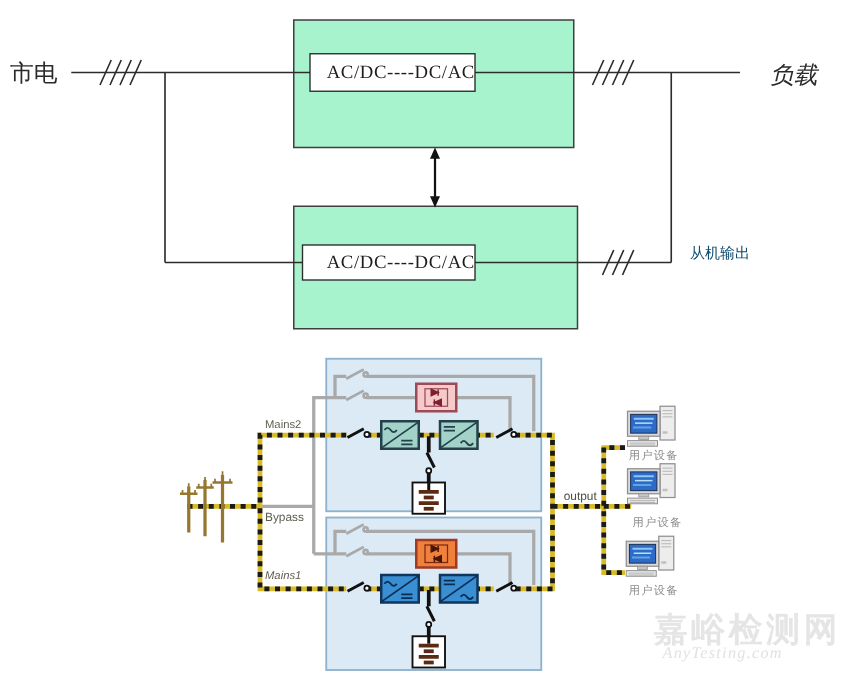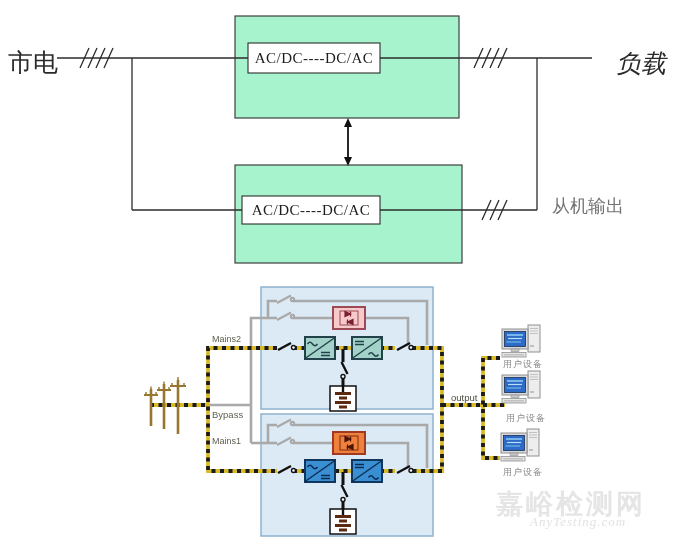--- a/index.html
+++ b/index.html
@@ -2,23 +2,23 @@
 <html><head>
 <meta charset="utf-8">
 <style>
   html,body{margin:0;padding:0;background:#fff;}
   .stage{
     position:relative;width:680px;height:545px;background:#ffffff;overflow:hidden;
     font-family:"Liberation Sans",sans-serif;
   }
   .lbl{position:absolute;white-space:nowrap;}
   .serif{font-family:"Liberation Serif","DejaVu Serif",serif;}
-  .cn-big{font-size:25px;color:#2a2a2a;}
+  .cn-big{font-size:19px;color:#2a2a2a;}
   .unit-label{
-    position:absolute;text-align:center;font-size:15px;color:#1d1d1d;
+    position:absolute;text-align:right;font-size:15px;color:#1d1d1d;
     font-family:"Liberation Serif","DejaVu Serif",serif;letter-spacing:.5px;
   }
   .tiny{font-size:9px;color:#5f5e50;}
   .dev{font-size:9px;color:#8a8a8a;letter-spacing:1px;}
   .wm-cn{
     font-size:27px;font-weight:bold;color:#e5e5e5;letter-spacing:3px;
     font-family:"Liberation Sans",sans-serif;
   }
   .wm-en{
     font-size:13px;font-style:italic;color:#e2e2e2;letter-spacing:1px;
@@ -228,30 +228,30 @@
       </g>
     </defs>
     <use href="#pc" x="502" y="325"></use>
     <use href="#pc" x="502" y="371"></use>
     <use href="#pc" x="501" y="429"></use>
   </g>
 </svg>
 
 <div class="lbl serif cn-big" style="left:8px;top:46px;">市电</div>
 <div class="lbl serif cn-big" style="left:616px;top:47px;font-style:italic;">负载</div>
-<div class="lbl serif" style="left:552px;top:194px;font-size:18px;color:#737373;">从机输出</div>
+<div class="lbl serif" style="left:552px;top:194px;font-size:12px;color:#0c4a6e;">从机输出</div>
 
 <div class="unit-label" style="left:248px;top:43px;width:132px;line-height:30px;">AC/DC----DC/AC</div>
 <div class="unit-label" style="left:242px;top:196px;width:138px;line-height:28px;">AC/DC----DC/AC</div>
 
 <div class="lbl tiny" style="left:212px;top:334px;">Mains2</div>
 <div class="lbl tiny" style="left:212px;top:390px;font-size:9.5px;margin-top:19px;">Bypass</div>
-<div class="lbl tiny" style="left:212px;top:436px;">Mains1</div>
+<div class="lbl tiny" style="left:212px;top:455px;font-style:italic;">Mains1</div>
 <div class="lbl tiny" style="left:451px;top:392px;font-size:9.5px;color:#4d4c40;text-align:right;">output</div>
 
 <div class="lbl dev" style="left:503px;top:358px;">用户设备</div>
 <div class="lbl dev" style="left:506px;top:412px;">用户设备</div>
 <div class="lbl dev" style="left:503px;top:466px;">用户设备</div>
 
-<div class="lbl wm-cn" style="left:496px;top:486px;">嘉峪检测网</div>
+<div class="lbl wm-cn" style="left:523px;top:486px;">嘉峪检测网</div>
 <div class="lbl wm-en" style="left:530px;top:514px;">AnyTesting.com</div>
 
 </div>
 
 </body></html>

